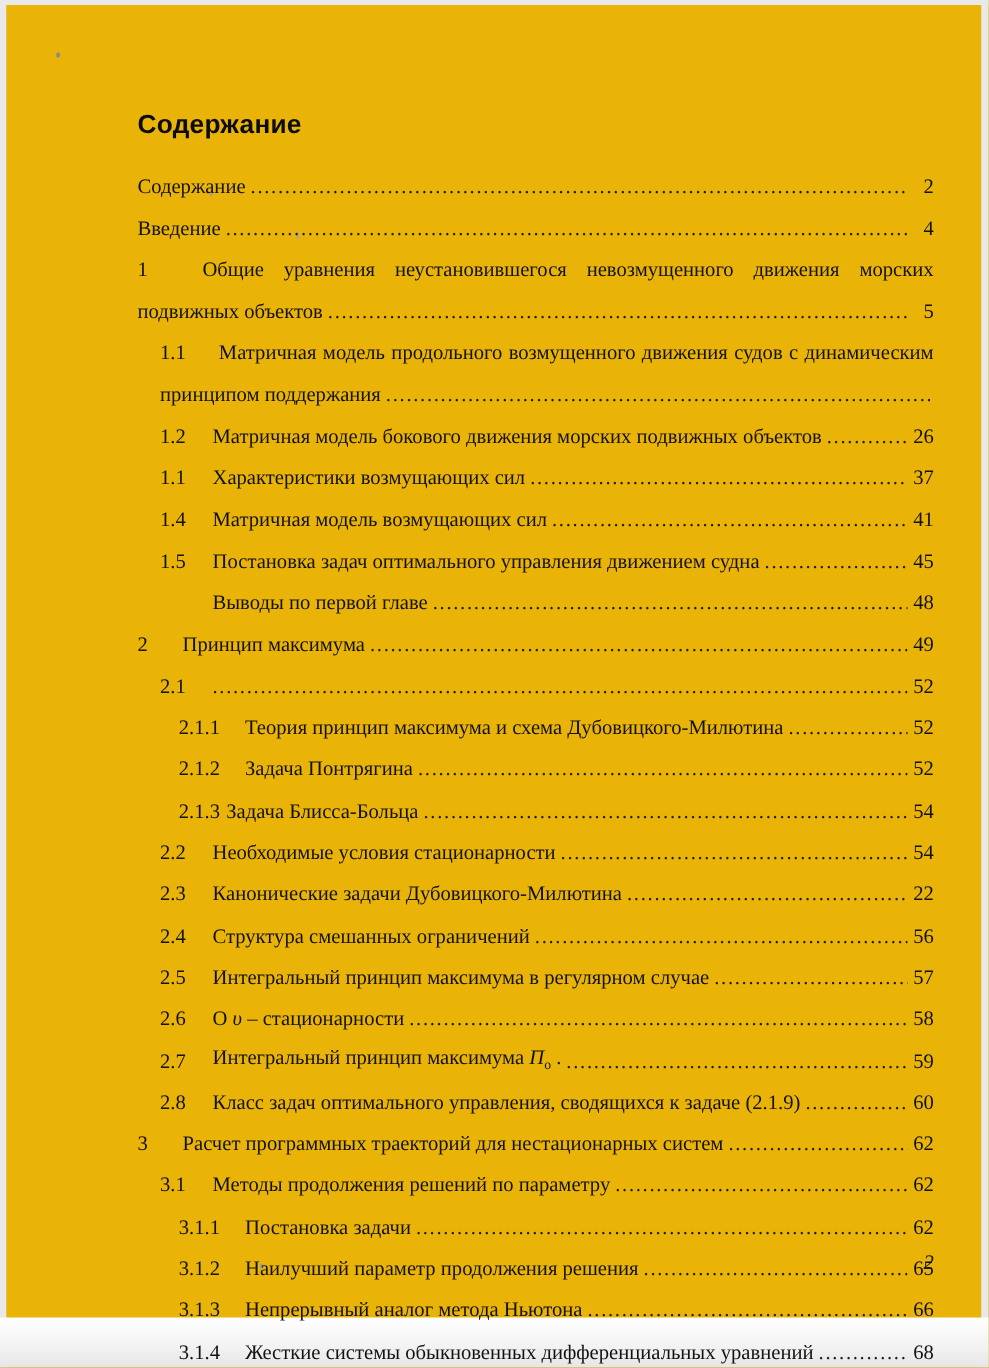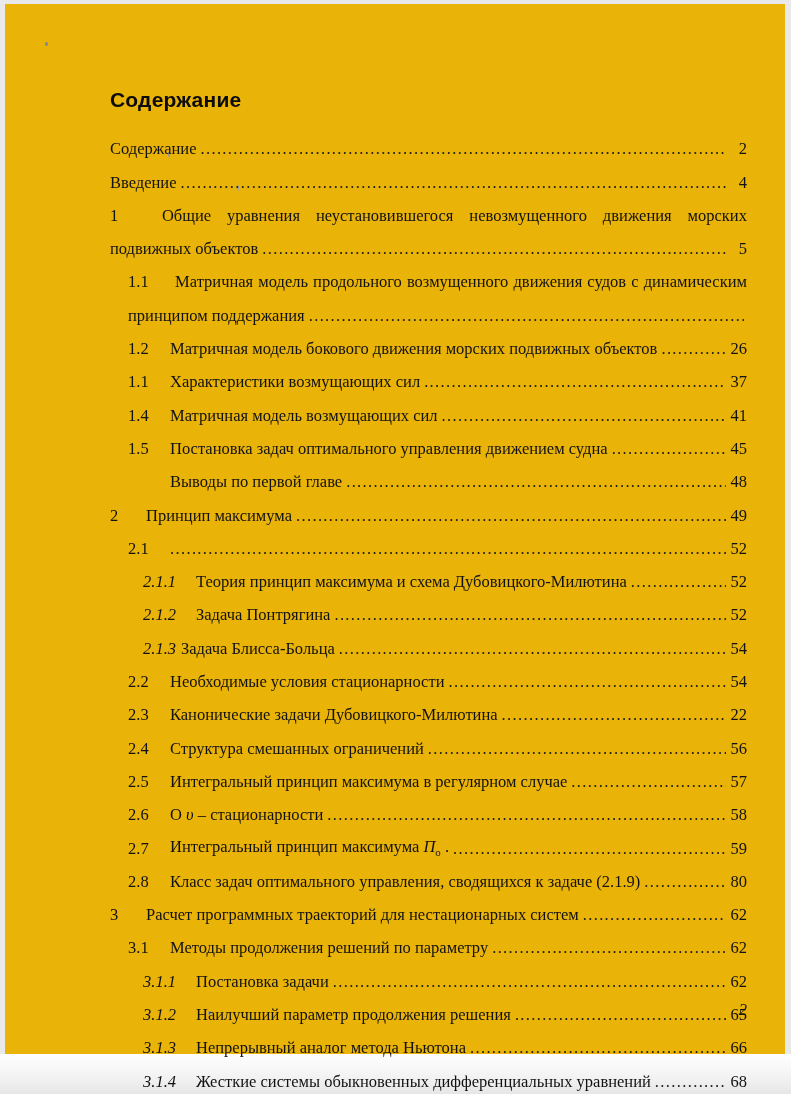--- a/index.html
+++ b/index.html
@@ -104,21 +104,21 @@
     padding-left: 1px;
   }
   .lvl-0 .title-txt { margin-left: 0; }
 
   .lvl-1 .num  { width: 36px; }
   .lvl-1 .title-txt { margin-left: 0; }
 
   .lvl-2 .num  { width: 42px; margin-left: 18px; }
   .lvl-2 .title-txt { margin-left: 0; }
 
-  .lvl-3 .num  { width: 53px; margin-left: 33px; font-style: italic; }
+  .lvl-3 .num  { width: 53px; margin-left: 33px; }
   .lvl-3 .title-txt { margin-left: 0; }
 
   
   .lvl-3.tight .num { width: auto; margin-left: 33px; padding-right: 5px; }
   .lvl-note .title-txt { margin-left: 60px; }
 
   
   .toc-entry.multi {
     display: block;
     height: auto;
@@ -318,21 +318,21 @@
         <div class="toc-entry lvl-2">
           <span class="num">2.7</span>
           <span class="title-txt">Интегральный принцип максимума <span class="math-it">П<span class="math-sub">о</span></span> .</span>
           <span class="leader"></span>
           <span class="pg">59</span>
         </div>
         <div class="toc-entry lvl-2">
           <span class="num">2.8</span>
           <span class="title-txt">Класс задач оптимального управления, сводящихся к задаче (2.1.9)</span>
           <span class="leader"></span>
-          <span class="pg">80</span>
+          <span class="pg">60</span>
         </div>
         <div class="toc-entry lvl-1">
           <span class="num">3</span>
           <span class="title-txt">Расчет программных траекторий для нестационарных систем</span>
           <span class="leader"></span>
           <span class="pg">62</span>
         </div>
         <div class="toc-entry lvl-2">
           <span class="num">3.1</span>
           <span class="title-txt">Методы продолжения решений по параметру</span>

